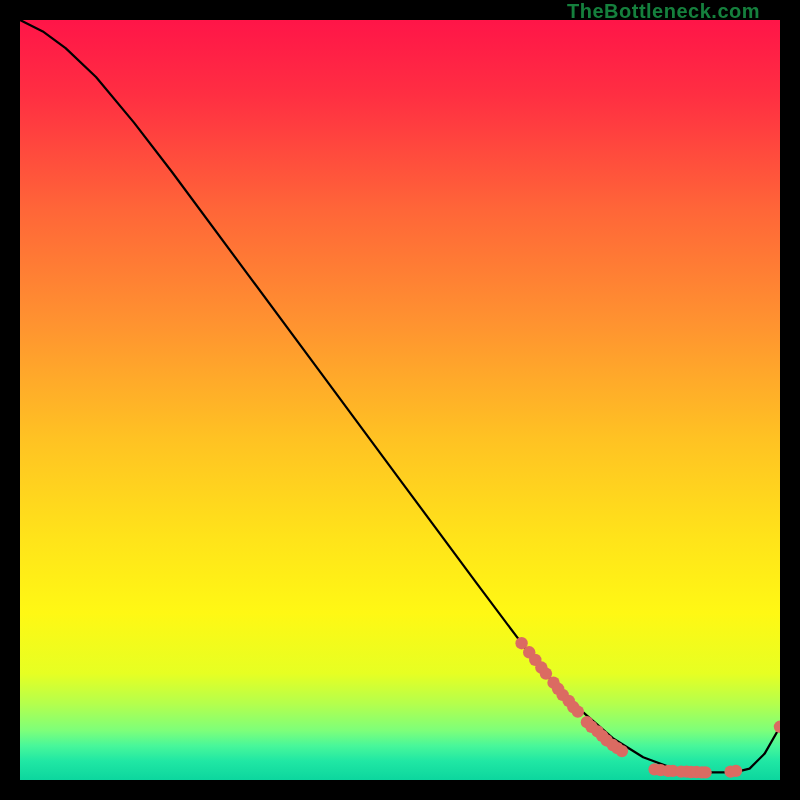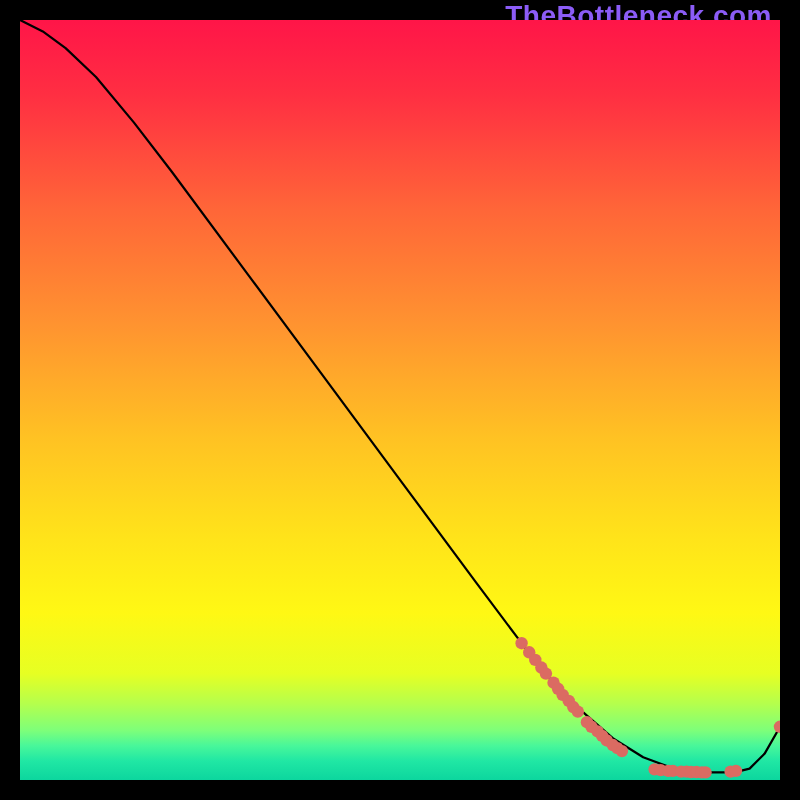--- a/index.html
+++ b/index.html
@@ -20,24 +20,24 @@
   .plot {
     position: absolute;
     width: 760px;
     height: 760px;
     left: 20px;
     top: 20px;
   }
   .watermark {
     position: absolute;
     top: 0;
-    right: 28px;
-    font-size: 28px;
+    right: 40px;
+    font-size: 20px;
     font-weight: 600;
-    color: #8b5cf6;
+    color: #15803d;
     letter-spacing: 0.5px;
     user-select: none;
   }
 </style>
 </head>
 <body>
 
 <div class="stage">
   <div class="watermark">TheBottleneck.com</div>
   <svg class="plot" viewBox="0 0 760 760">

